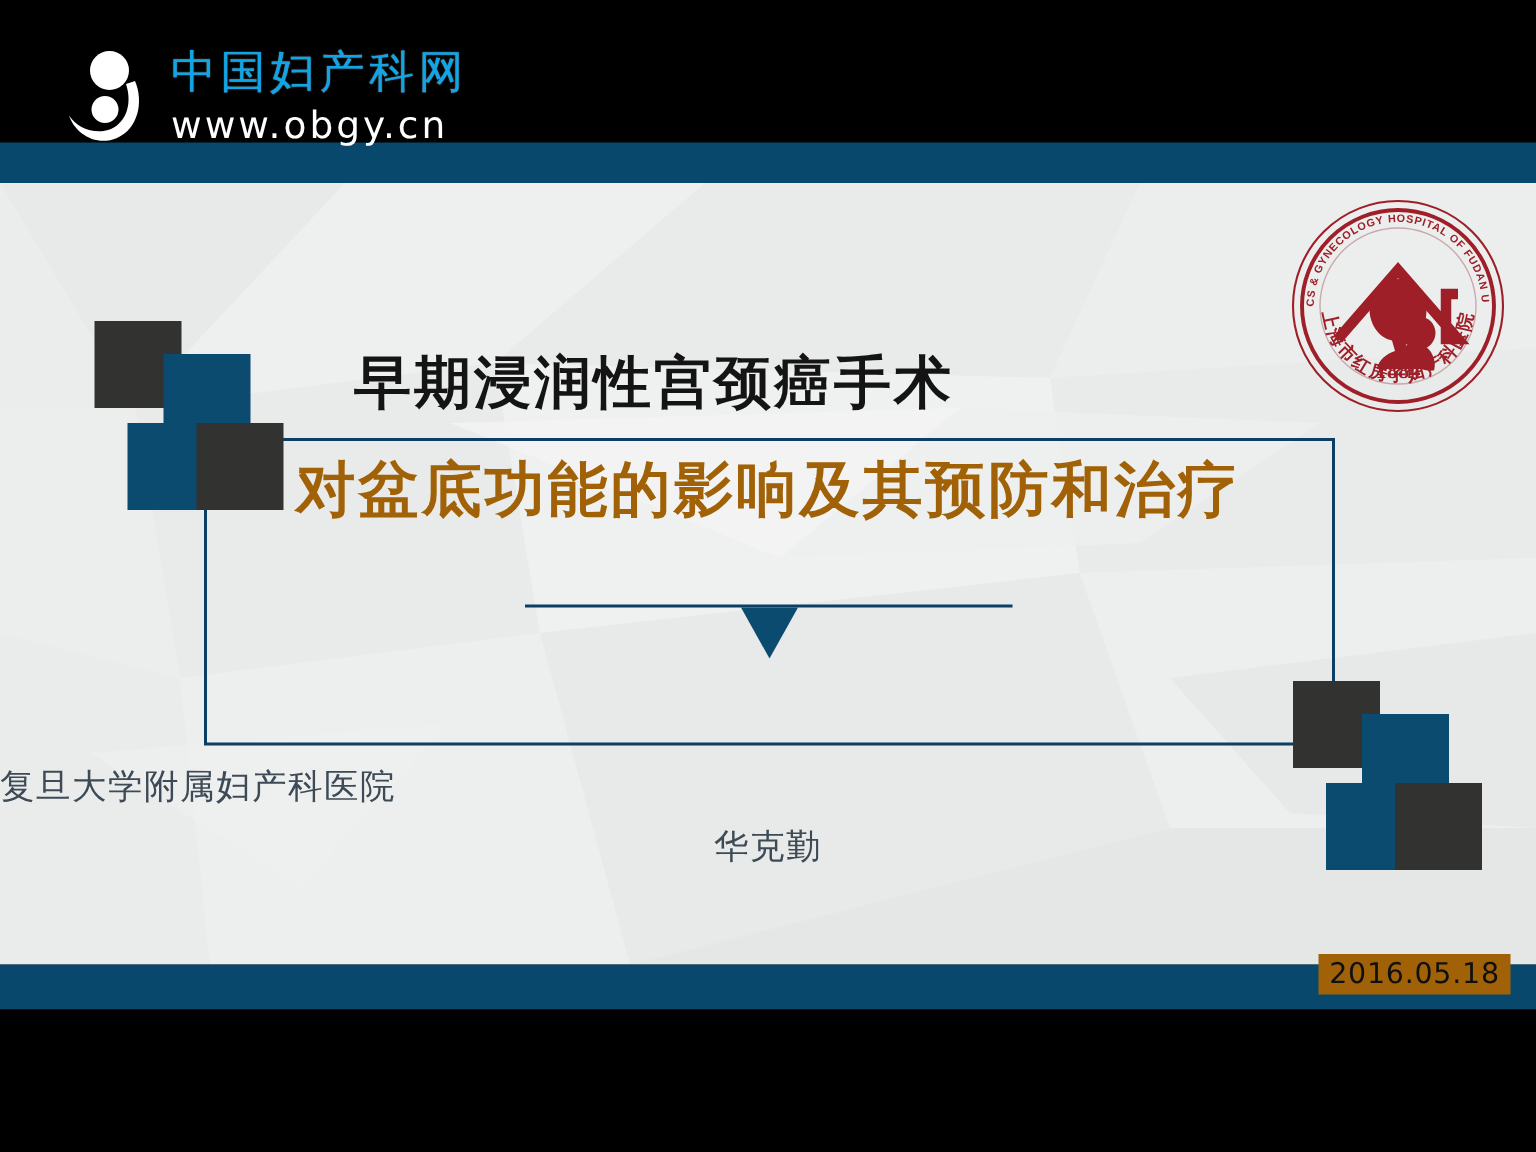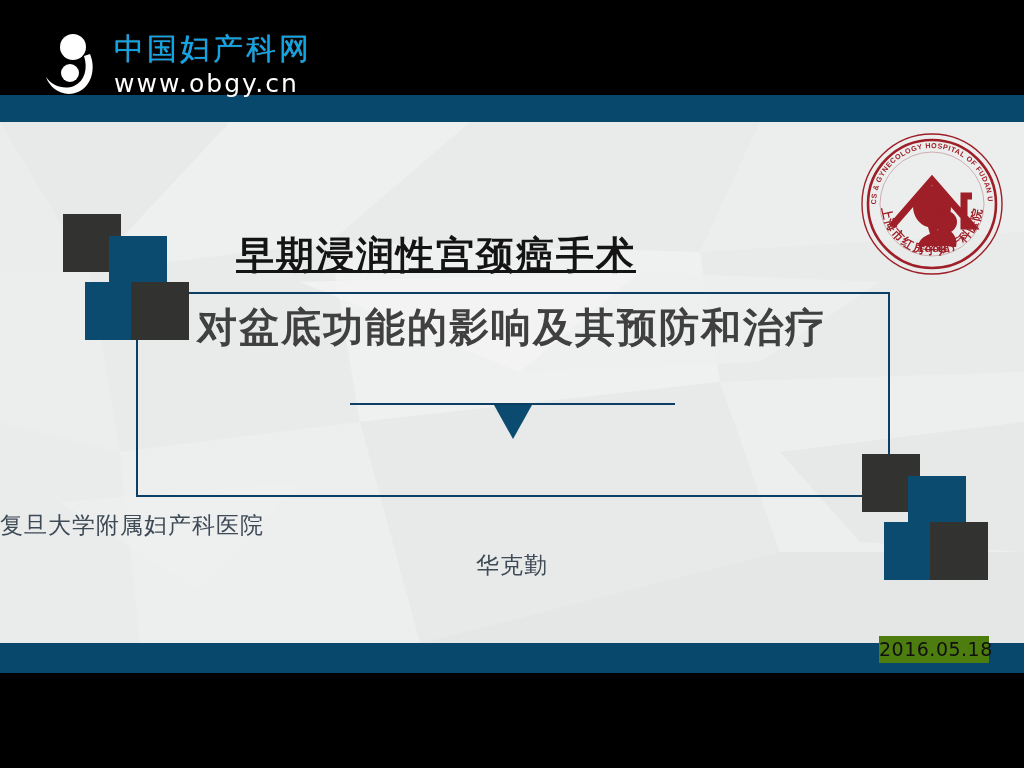--- a/index.html
+++ b/index.html
@@ -147,31 +147,30 @@
   .title-line1 {
     position: absolute;
     left: 0;
     top: 110px;
     width: 872px;
     font-size: 38px;
     line-height: 46px;
     font-weight: 700;
     color: #141414;
     letter-spacing: 2px;
-    text-decoration: underline;
   }
   .title-line2 {
     position: absolute;
     left: 0;
     top: 180px;
     width: 1024px;
     font-size: 40px;
     line-height: 50px;
     font-weight: 700;
-    color: #404040;
+    color: #a16207;
     letter-spacing: 2px;
   }
 
   
   .divider {
     position: absolute;
     left: 350px;
     top: 281px;
     width: 325px;
     height: 2px;
@@ -218,23 +217,23 @@
     top: 8px;
     width: 148px;
     height: 148px;
   }
 
   
   .date-badge {
     position: absolute;
     left: 879px;
     top: 636px;
-    width: 110px;
+    width: 128px;
     height: 27px;
-    background: #4d7c0f;
+    background: #a16207;
     color: #101010;
     font-size: 19px;
     line-height: 27px;
     text-align: center;
     letter-spacing: 0.5px;
     z-index: 30;
   }
 </style>
 </head>
 <body>

